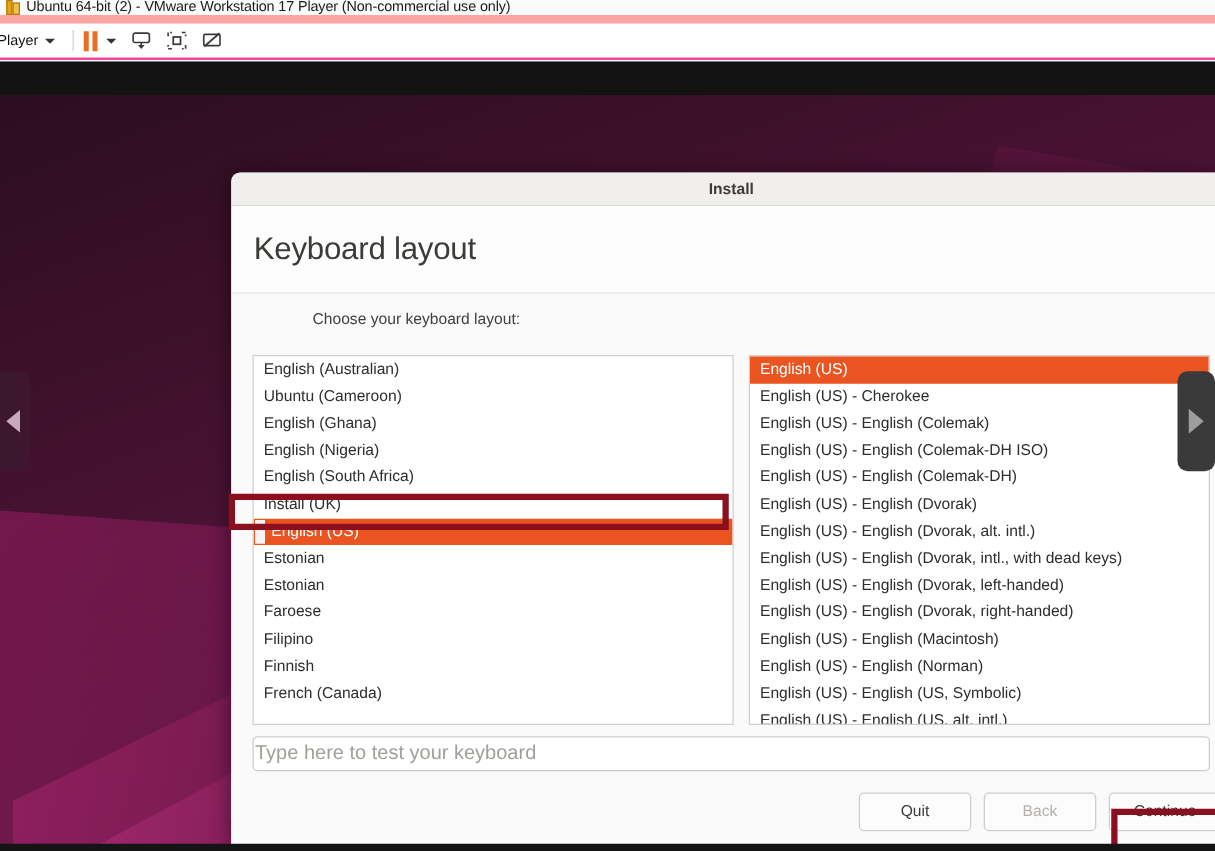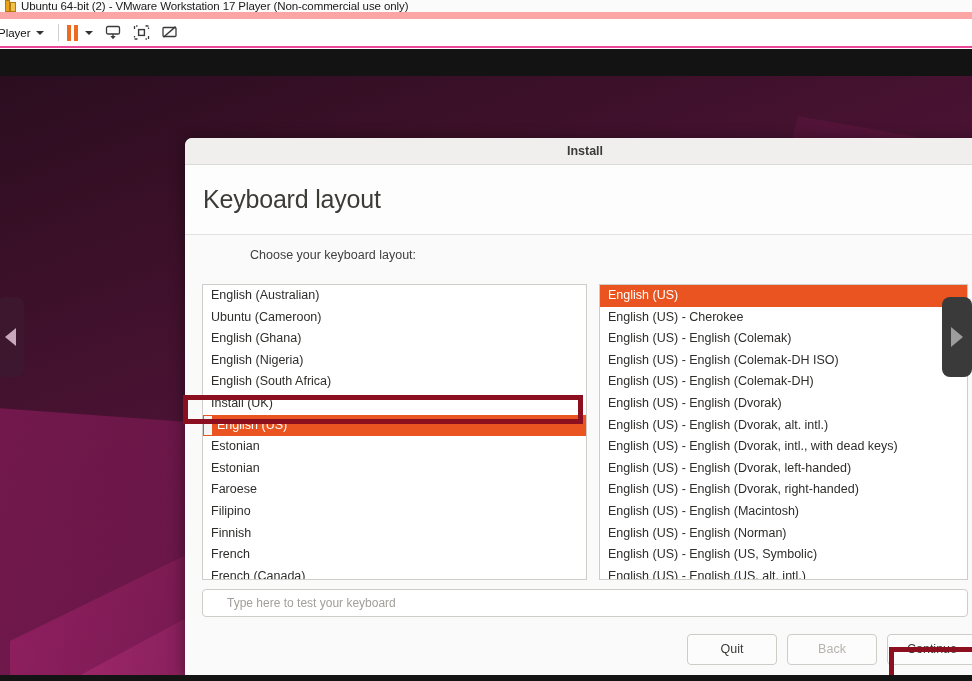--- a/index.html
+++ b/index.html
@@ -178,22 +178,22 @@
     position: relative; padding-left: 14px;
   }
   .lrow.sel.cursor::before {
     content: ""; position: absolute; left: 1px; top: 1px;
     width: 8px; height: 19px; background: #f4f4f4;
   }
 
   .test-input {
     margin-top: 9px; height: 28px; width: 766px;
     background: #ffffff; border: 1px solid #cfcdc8; border-radius: 4px;
-    display: flex; align-items: center; padding-left: 24px;
-    font-size: 12px; color: #a29e99; cursor: text;
+    display: flex; align-items: center; padding-left: 1px;
+    font-size: 16px; color: #a29e99; cursor: text;
   }
   .detect-btn {
     margin-top: 10px; height: 30px; width: 173px;
     background: #fcfcfc; border: 1px solid #cfcdc8; border-radius: 4px;
     display: flex; align-items: center; justify-content: center;
     font-size: 12.5px; color: #3b3a37; font-weight: bold; cursor: pointer;
   }
 
   .dlg-footer {
     position: absolute; left: 0; bottom: 0; width: 800px; height: 54px;
@@ -302,21 +302,20 @@
               <div class="lrow">English (Ghana)</div>
               <div class="lrow">English (Nigeria)</div>
               <div class="lrow">English (South Africa)</div>
               <div class="lrow">Install (UK)</div>
               <div class="lrow sel cursor">English (US)</div>
               <div class="lrow">Estonian</div>
               <div class="lrow">Estonian</div>
               <div class="lrow">Faroese</div>
               <div class="lrow">Filipino</div>
               <div class="lrow">Finnish</div>
-              <div class="lrow">French</div>
               <div class="lrow">French (Canada)</div>
             </div>
           <div class="listbox right" id="variant-list">
               <div class="lrow sel">English (US)</div>
               <div class="lrow">English (US) - Cherokee</div>
               <div class="lrow">English (US) - English (Colemak)</div>
               <div class="lrow">English (US) - English (Colemak-DH ISO)</div>
               <div class="lrow">English (US) - English (Colemak-DH)</div>
               <div class="lrow">English (US) - English (Dvorak)</div>
               <div class="lrow">English (US) - English (Dvorak, alt. intl.)</div>

